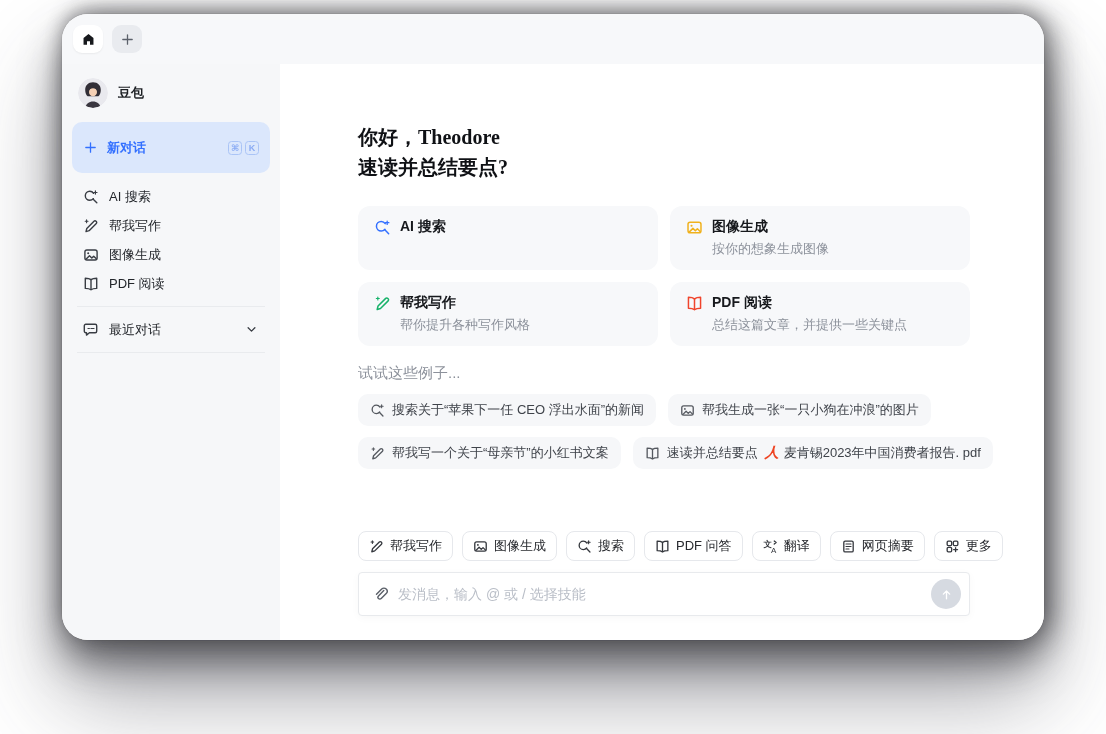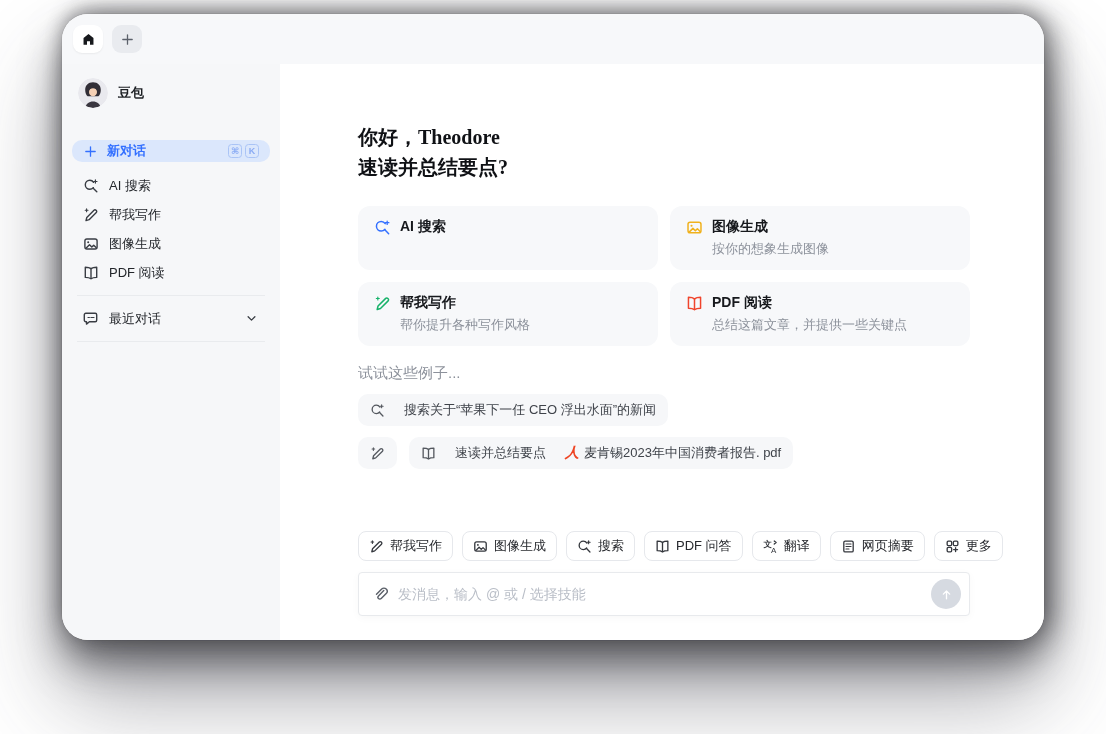--- a/index.html
+++ b/index.html
@@ -34,25 +34,25 @@
   }
   .tab-home { background:#ffffff; color:#17191d; box-shadow:0 1px 2px rgba(0,0,0,0.06); }
   .tab-plus { background:#e9ebef; color:#5c616b; }
   .frame-body { flex:1; display:flex; min-height:0; }
 
   
   .sidebar {
     width:218px; flex:0 0 218px; background:#f6f7f9;
     padding:12px 10px; display:flex; flex-direction:column;
   }
-  .profile { display:flex; align-items:center; gap:10px; padding:2px 6px 32px; }
+  .profile { display:flex; align-items:center; gap:10px; padding:2px 6px 14px; }
   .avatar { width:30px; height:30px; border-radius:50%; overflow:hidden; flex:0 0 30px; }
   .profile-name { font-size:13px; font-weight:700; color:#1c1f23; }
   .new-chat {
-    height:22px; border-radius:10px; background:#dbe7fc; color:#3370ff;
+    height:51px; border-radius:10px; background:#dbe7fc; color:#3370ff;
     display:flex; align-items:center; gap:9px; padding:0 11px;
     font-size:13px; font-weight:700; margin-bottom:9px; cursor:pointer;
   }
   .new-chat .icon { color:#3370ff; }
   .kbd-group { margin-left:auto; display:flex; gap:3px; }
   .kbd-key {
     min-width:14px; height:14px; padding:0 1px;
     border:1px solid #aac4f6; border-radius:3.5px;
     color:#8aabf4; font-size:9px; line-height:12px;
     display:flex; align-items:center; justify-content:center;
@@ -72,21 +72,21 @@
   .greeting { font-size:20px; font-weight:700; color:#0f1115; line-height:30px;font-family:Liberation Serif, serif; }
   .cards {
     display:grid; grid-template-columns:1fr 1fr; gap:12px; margin-top:24px;
   }
   .card { background:#f7f8fa; border-radius:12px; padding:12px 16px; cursor:pointer; }
   .card-head { display:flex; align-items:center; gap:9px; font-size:14px; font-weight:700; color:#17191d; }
   .card-desc { margin-left:26px; margin-top:4px; font-size:13px; color:#8c919b; }
   .examples-label { margin-top:18px; font-size:15px; color:#8c919b; }
   .chip-row { display:flex; gap:12px; margin-top:11px; }
   .chip {
-    display:inline-flex; align-items:center; gap:19px;
+    display:inline-flex; align-items:center; gap:7px;
     background:#f6f7f9; border-radius:10px; padding:7px 12px;
     font-size:13px; color:#3f434a; cursor:pointer; white-space:nowrap;
   }
   .chip .icon { color:#54585f; }
   .attachment { display:inline-flex; align-items:center; gap:5px; }
   .pdf-glyph { color:#ee4423; font-weight:700; font-size:14px; font-style:italic; }
 
   .spacer { flex:1; }
   .composer { width:612px; margin-left:78px; margin-bottom:24px; }
   .skills { display:flex; gap:9px; margin-bottom:11px; }
@@ -298,29 +298,40 @@
           <div class="chip">
             <span class="icon icon-15">
                 <svg viewBox="0 0 16 16" fill="none" stroke="currentColor" stroke-width="1.4" stroke-linecap="round" stroke-linejoin="round">
                   <circle cx="6.8" cy="6.8" r="4.5" stroke-dasharray="22 7" stroke-dashoffset="-3"></circle>
                   <path d="M10.2 10.2L13.8 13.8"></path>
                   <path d="M12.4 1.9v3.2M10.8 3.5h3.2" stroke-width="1.2"></path>
                 </svg>
               </span>
             <span>搜索关于“苹果下一任 CEO 浮出水面”的新闻</span>
           </div>
+          <div class="chip">
+            <span class="icon icon-15">
+                <svg viewBox="0 0 16 16" fill="none" stroke="currentColor" stroke-width="1.4" stroke-linecap="round" stroke-linejoin="round">
+                  <rect x="1.9" y="3" width="12.2" height="10" rx="2"></rect>
+                  <circle cx="5.2" cy="6.3" r="1" fill="currentColor" stroke="none"></circle>
+                  <path d="M3.2 12.1l3.3-3.3 2.3 2.3 1.9-1.9 2.4 2.4"></path>
+                </svg>
+              </span>
+            <span>帮我生成一张“一只小狗在冲浪”的图片</span>
+          </div>
         </div>
         <div class="chip-row">
           <div class="chip">
             <span class="icon icon-15">
                 <svg viewBox="0 0 16 16" fill="none" stroke="currentColor" stroke-width="1.4" stroke-linecap="round" stroke-linejoin="round">
                   <path d="M3 13.6l.8-3.2L11 3.2a1.4 1.4 0 012 0l.3.3a1.4 1.4 0 010 2l-7.2 7.2-3.1.9z"></path>
                   <path d="M3.6 1.9v2.8M2.2 3.3H5" stroke-width="1.1"></path>
                 </svg>
               </span>
+            <span>帮我写一个关于“母亲节”的小红书文案</span>
           </div>
           <div class="chip">
             <span class="icon icon-15">
                 <svg viewBox="0 0 16 16" fill="none" stroke="currentColor" stroke-width="1.4" stroke-linecap="round" stroke-linejoin="round">
                   <path d="M8 3.6C6.6 2.5 4.7 2.2 2.3 2.2v10.2c2.4 0 4.3.3 5.7 1.4 1.4-1.1 3.3-1.4 5.7-1.4V2.2C11.3 2.2 9.4 2.5 8 3.6z"></path>
                   <path d="M8 3.9v9.4"></path>
                 </svg>
               </span>
             <span>速读并总结要点</span>
             <span class="attachment">

